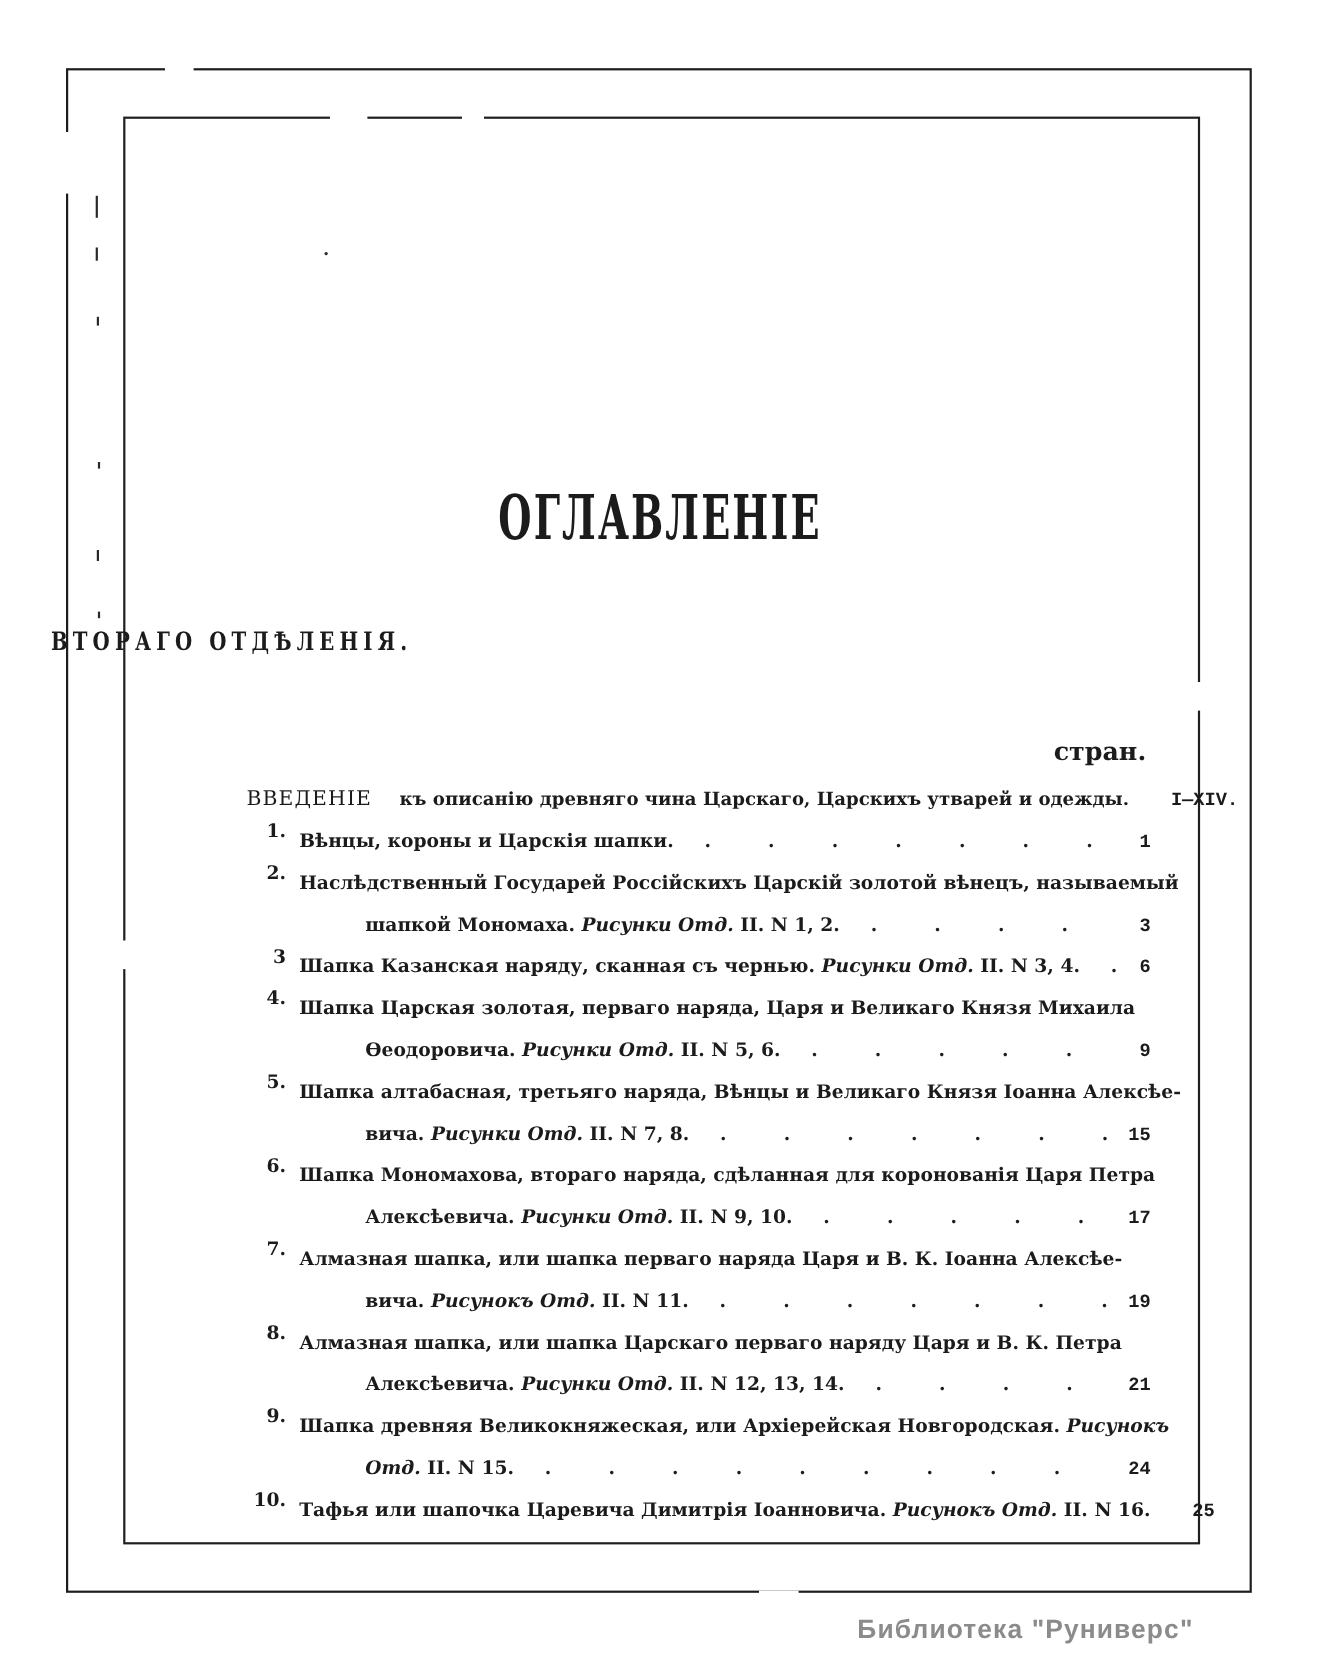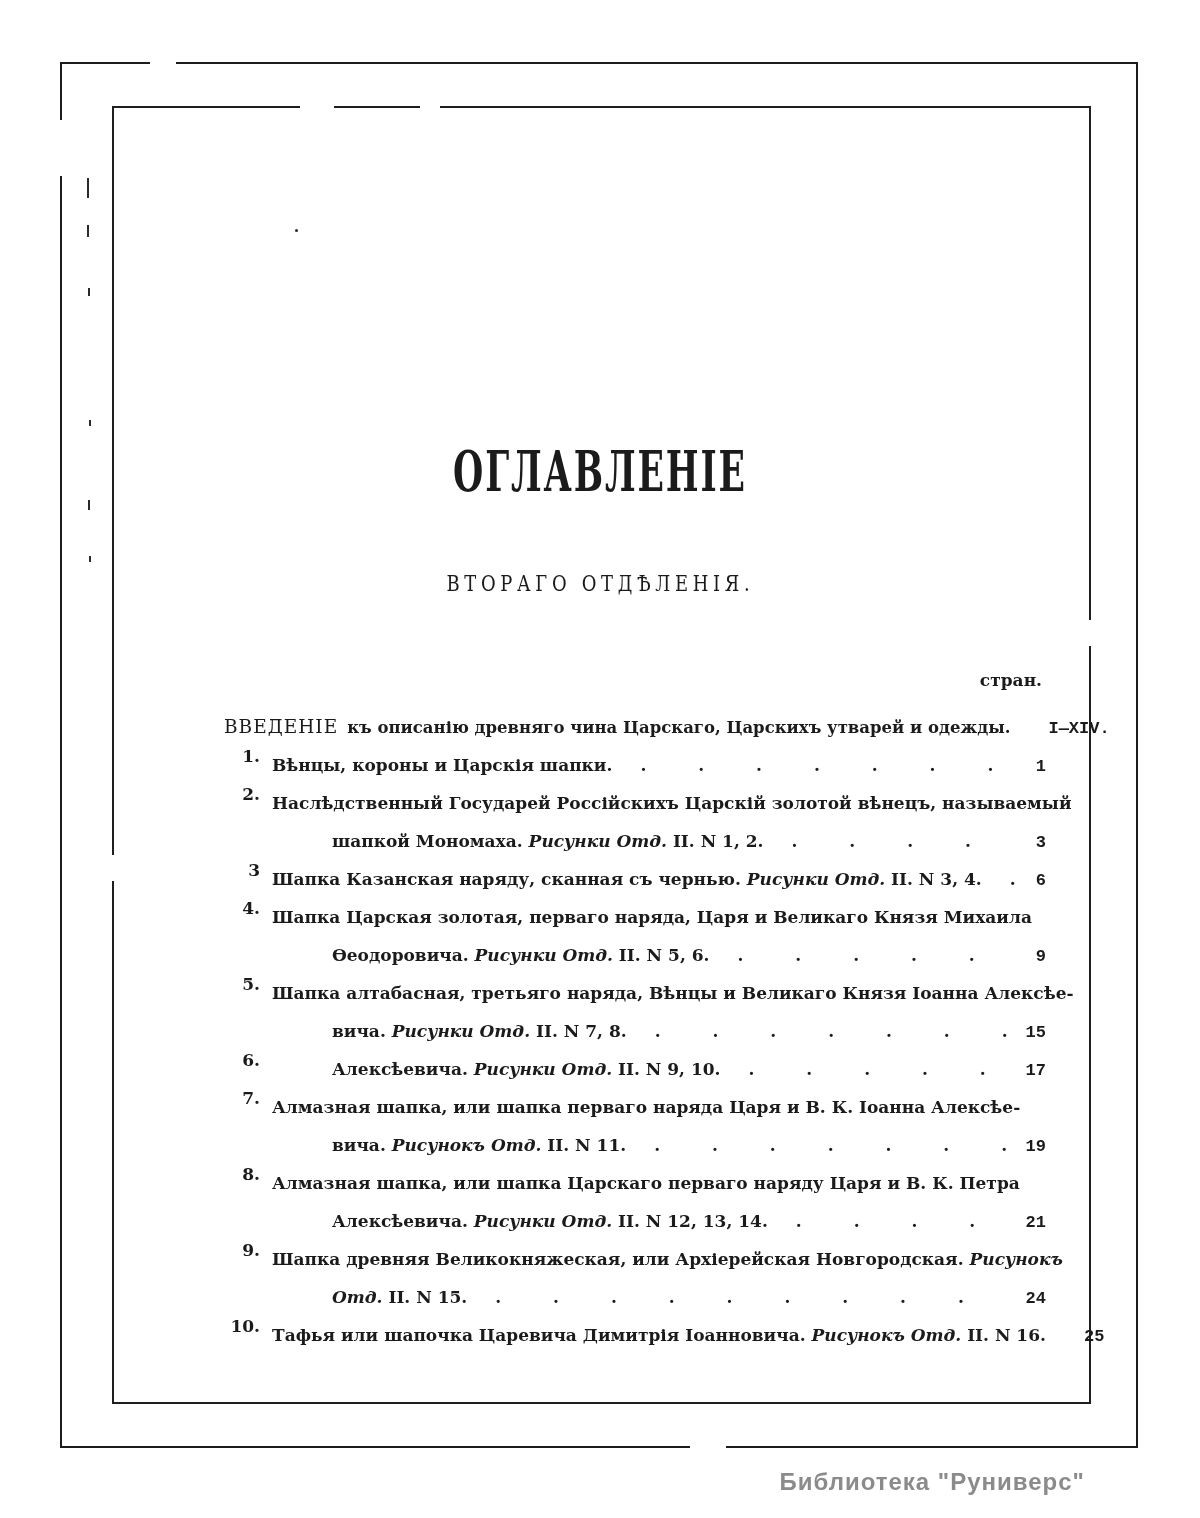--- a/index.html
+++ b/index.html
@@ -10,31 +10,31 @@
   .outer-border{position:absolute;left:60px;top:62px;width:1078px;height:1386px;
         border:2px solid #1c1c1c;box-sizing:border-box;}
   .inner-border{position:absolute;left:112px;top:106px;width:979px;height:1298px;
         border:2px solid #1f1f1f;box-sizing:border-box;}
   .gap{position:absolute;background:#ffffff;}
 
   
   .title{position:absolute;top:438px;left:0;width:100%;text-align:center;
         font-weight:bold;font-size:56px;letter-spacing:3px;white-space:nowrap;}
   .title .squeeze{display:inline-block;transform:scaleX(0.62);transform-origin:center;}
-  .subtitle{position:absolute;top:570px;left:0;width:100%;text-align:center;
-        font-weight:normal;font-size:23px;letter-spacing:6px;white-space:nowrap;}
+  .subtitle{position:absolute;top:570px;left:0;width:100%;text-align:left;
+        font-weight:bold;font-size:23px;letter-spacing:6px;white-space:nowrap;}
   .subtitle .squeeze{display:inline-block;transform:scaleX(0.78);transform-origin:center;}
 
-  .col-header{position:absolute;top:670px;right:158px;font-size:17px;font-weight:bold;text-align:center;}
+  .col-header{position:absolute;top:670px;right:158px;font-size:23px;font-weight:bold;text-align:center;}
 
   
   .toc{position:absolute;left:224px;top:708px;width:822px;}
   .row,.line{display:flex;align-items:baseline;height:38px;line-height:38px;white-space:nowrap;}
   .intro-label{font-size:18.5px;font-weight:normal;letter-spacing:1px;flex:0 0 auto;}
-  .intro-text{font-size:16.5px;font-weight:bold;margin-left:9px;flex:0 0 auto;}
+  .intro-text{font-size:16.5px;font-weight:bold;margin-left:25px;flex:0 0 auto;}
   .entry{display:flex;}
   .num{flex:0 0 36px;text-align:right;margin-right:12px;font-size:17px;font-weight:bold;}
   .body{flex:1 1 auto;min-width:0;}
   .txt{font-size:17px;font-weight:bold;flex:0 0 auto;}
   .txt .it{font-style:italic;}
   .line.cont{padding-left:60px;}
   .leader{flex:1 1 30px;min-width:0;overflow:hidden;white-space:nowrap;
         font-size:17px;font-weight:bold;word-spacing:46px;padding-left:28px;margin-right:10px;}
   .leader.blank{word-spacing:0;}
   .pg{flex:0 0 auto;font-size:17px;font-weight:bold;text-align:right;min-width:14px;font-family:Liberation Mono, monospace;}
@@ -144,20 +144,23 @@
             <div class="line cont">
               <span class="txt"><span>вича. </span><span class="it">Рисунки Отд.</span><span> II. N 7, 8.</span></span>
               <span class="leader">. . . . . . . . . . . . . . . . . .</span>
               <span class="pg">15</span>
             </div>
           </div>
         </div>
         <div class="entry">
           <span class="num">6.</span>
           <div class="body">
+            <div class="line">
+              <span class="txt"><span>Шапка Мономахова, втораго наряда, сдѣланная для коронованія Царя Петра</span></span>
+            </div>
             <div class="line cont">
               <span class="txt"><span>Алексѣевича. </span><span class="it">Рисунки Отд.</span><span> II. N 9, 10.</span></span>
               <span class="leader">. . . . . . . . . . . . . . . . . .</span>
               <span class="pg">17</span>
             </div>
           </div>
         </div>
         <div class="entry">
           <span class="num">7.</span>
           <div class="body">

